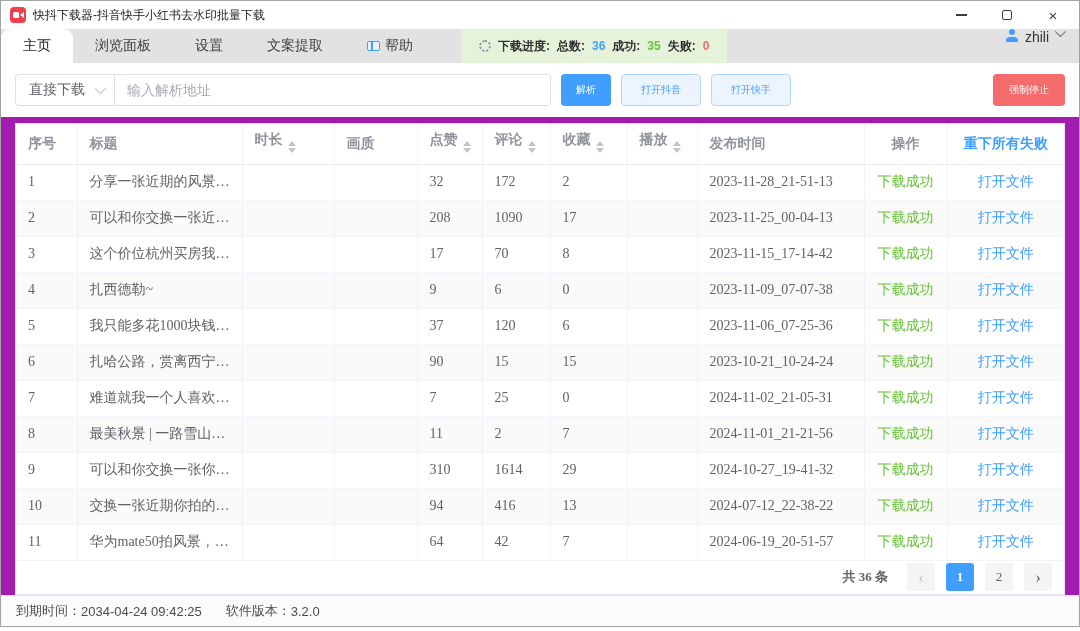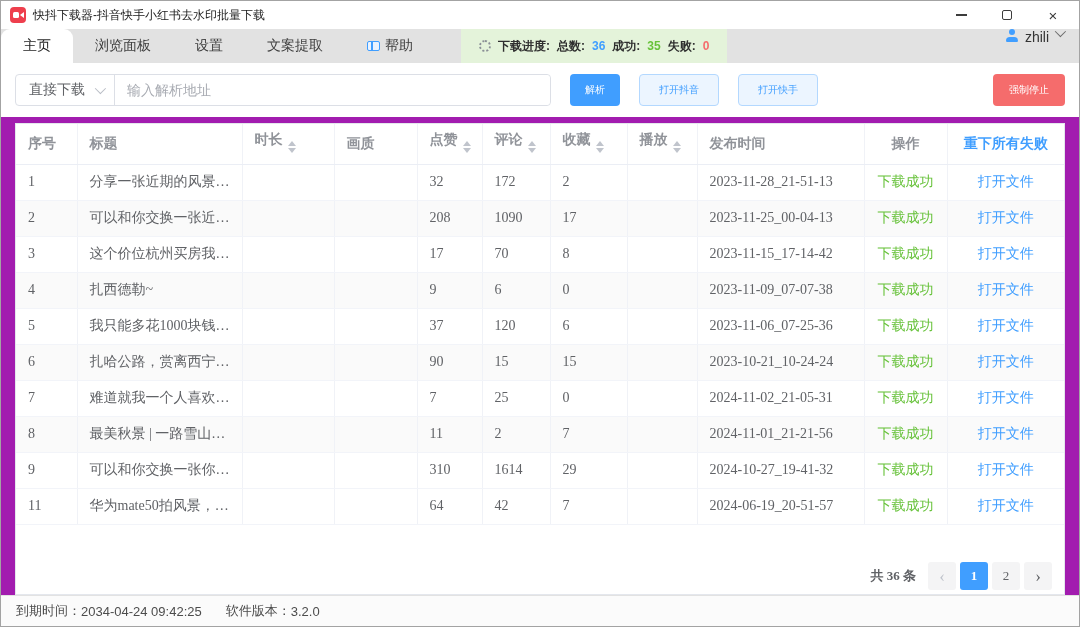--- a/index.html
+++ b/index.html
@@ -28,21 +28,21 @@
   .progress-panel { background:#e4f3da; display:flex; align-items:center; gap:7px; padding:0 18px; margin-left:26px; font-size:12px; font-weight:bold; color:#2f2f2f; }
   .spinner { width:12px; height:12px; border:2px dotted #8a8f96; border-radius:50%; flex:0 0 auto; }
   .pv-blue { color:#409EFF; } .pv-green { color:#67C23A; } .pv-red { color:#F56C6C; }
   .user-box { margin-left:auto; display:flex; align-items:flex-start; gap:6px; padding-right:16px; font-size:14px; color:#333; cursor:pointer; }
   .user-icon { width:13px; height:13px; position:relative; }
   .user-icon::before { content:""; position:absolute; left:3.5px; top:0; width:6px; height:6px; border-radius:50%; background:#409EFF; }
   .user-icon::after { content:""; position:absolute; left:0.5px; bottom:0; width:12px; height:5.5px; border-radius:6px 6px 2px 2px; background:#409EFF; }
   .chev-down { width:8px; height:8px; border-right:1.5px solid #6b6b6b; border-bottom:1.5px solid #6b6b6b; transform:rotate(45deg) translateY(-2px); }
 
   
-  .toolbar { height:54px; display:flex; align-items:center; padding:8px 14px; gap:19px; background:#fff; flex:0 0 auto; }
+  .toolbar { height:54px; display:flex; align-items:center; padding:8px 14px; gap:10px; background:#fff; flex:0 0 auto; }
   .input-group { display:flex; align-items:stretch; width:536px; height:32px; border:1px solid #dcdfe6; border-radius:4px; background:#fff; }
   .mode-select { display:flex; align-items:center; gap:10px; padding:0 11px 0 13px; border-right:1px solid #dcdfe6; font-size:14px; color:#606266; cursor:pointer; white-space:nowrap; }
   .mode-select .chev-down { border-color:#b9bdc5; }
   .url-input { flex:1; border:none; outline:none; padding:0 12px; font-size:14px; color:#606266; font-family:inherit; border-radius:4px; }
   .url-input::placeholder { color:#a8abb2; }
   .btn { height:32px; border:1px solid transparent; border-radius:4px; font-size:10px; font-family:inherit; cursor:pointer; white-space:nowrap; }
   .btn-primary { background:#409EFF; color:#fff; padding:0 14px; }
   .btn-outline { background:#ecf5ff; border-color:#b3d8ff; color:#409EFF; padding:0 19px; }
   .btn-danger { background:#f56c6c; color:#fff; padding:0 15px; margin-left:auto; }
 
@@ -57,21 +57,21 @@
   tr.striped td { background:#fafafa; }
   .center { text-align:center; }
   .hdr-link { color:#409EFF; cursor:pointer; }
   .carets { display:inline-flex; flex-direction:column; margin-left:5px; vertical-align:-2px; }
   .caret-up { width:0; height:0; border:4px solid transparent; border-bottom:5px solid #c0c4cc; margin-bottom:2px; }
   .caret-dn { width:0; height:0; border:4px solid transparent; border-top:5px solid #c0c4cc; }
   .status-success { color:#67C23A;margin-top:12px; }
   .open-file-link { color:#409EFF; cursor:pointer; }
 
   
-  .pagination { margin-top:auto; height:36px; display:flex; align-items:center; justify-content:flex-end; gap:4px; padding:0 12px; }
+  .pagination { margin-top:auto; height:36px; display:flex; align-items:center; justify-content:flex-end; gap:11px; padding:0 12px; }
   .pg-total { font-size:13px; font-weight:bold; color:#606266; margin-right:8px; }
   .pg-btn { min-width:28px; height:28px; padding:0 6px; background:#f4f4f5; color:#606266; border:none; border-radius:3px; font-size:13px; font-family:inherit; display:flex; align-items:center; justify-content:center; cursor:pointer; }
   .pg-btn.active { background:#409EFF; color:#fff; font-weight:bold; }
   .pg-arrow { font-size:17px; line-height:1; }
   .pg-prev .pg-arrow { color:#c0c4cc; }
   .pg-next .pg-arrow { color:#606266; }
 
   
   .statusbar { height:31px; flex:0 0 auto; border-top:1px solid #e2e2e2; background:#fbfbfb; display:flex; align-items:center; padding:0 15px; font-size:13px; color:#4c4c4c; }
   .statusbar .sb-gap { width:24px; }
@@ -302,20 +302,33 @@
           <td></td>
           <td></td>
           <td>310</td>
           <td>1614</td>
           <td>29</td>
           <td></td>
           <td>2024-10-27_19-41-32</td>
           <td class="center"><span class="status-success">下载成功</span></td>
           <td class="center"><span class="open-file-link">打开文件</span></td>
         </tr>
+            <tr class="striped">
+          <td>10</td>
+          <td>交换一张近期你拍的城...</td>
+          <td></td>
+          <td></td>
+          <td>94</td>
+          <td>416</td>
+          <td>13</td>
+          <td></td>
+          <td>2024-07-12_22-38-22</td>
+          <td class="center"><span class="status-success">下载成功</span></td>
+          <td class="center"><span class="open-file-link">打开文件</span></td>
+        </tr>
             <tr>
           <td>11</td>
           <td>华为mate50拍风景，好...</td>
           <td></td>
           <td></td>
           <td>64</td>
           <td>42</td>
           <td>7</td>
           <td></td>
           <td>2024-06-19_20-51-57</td>

